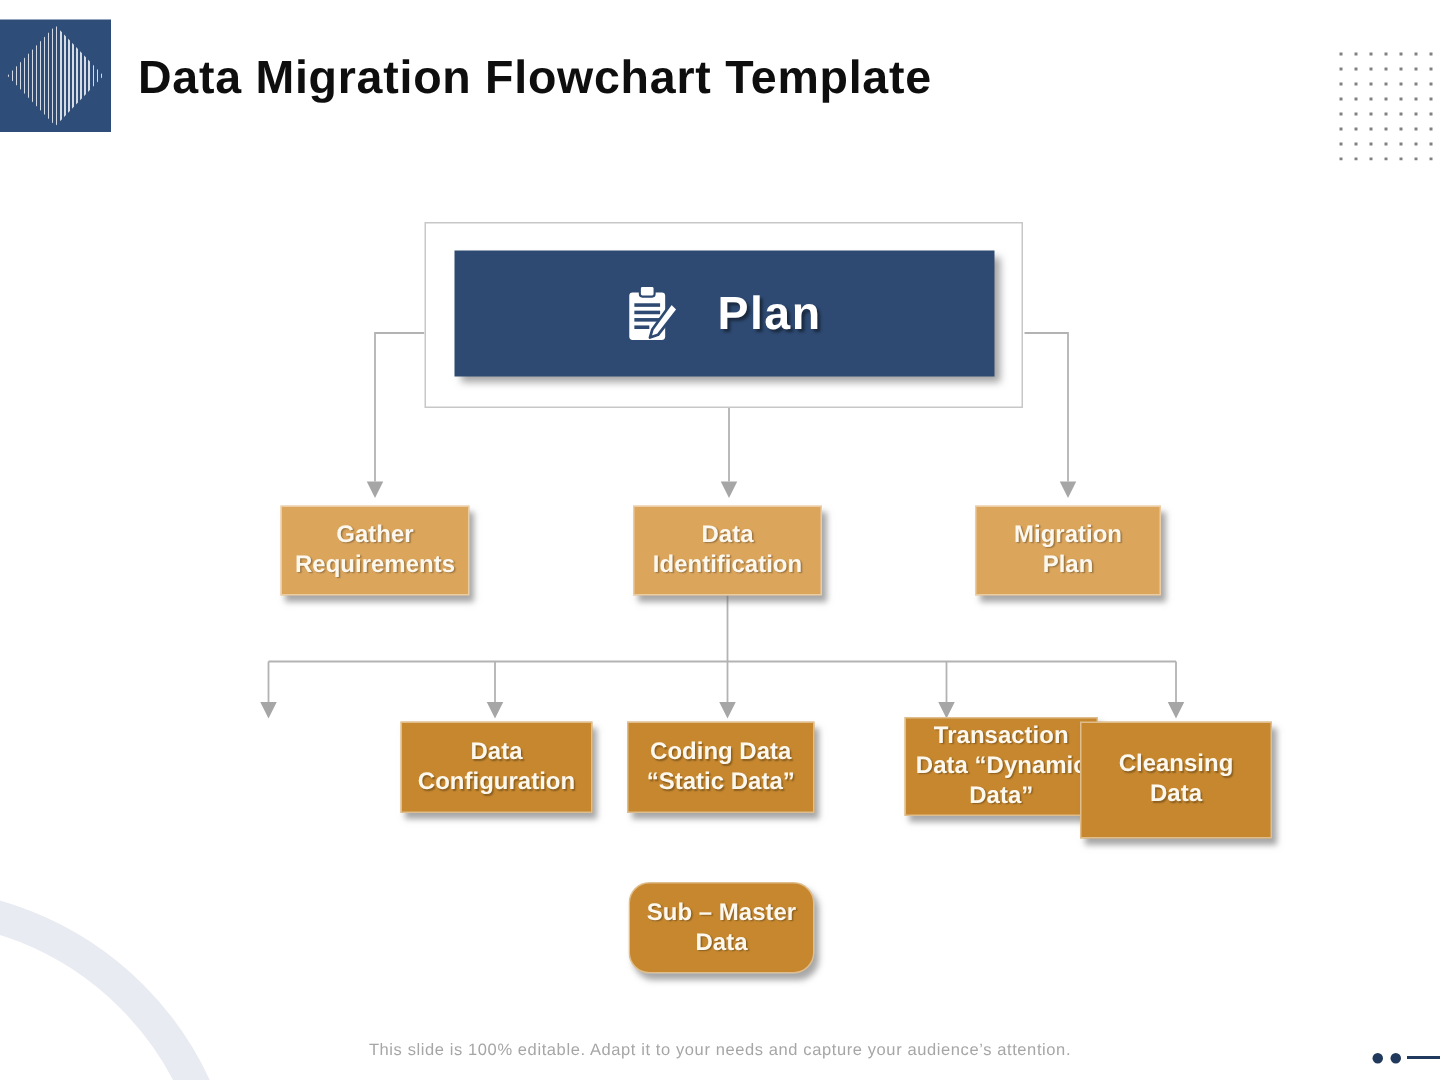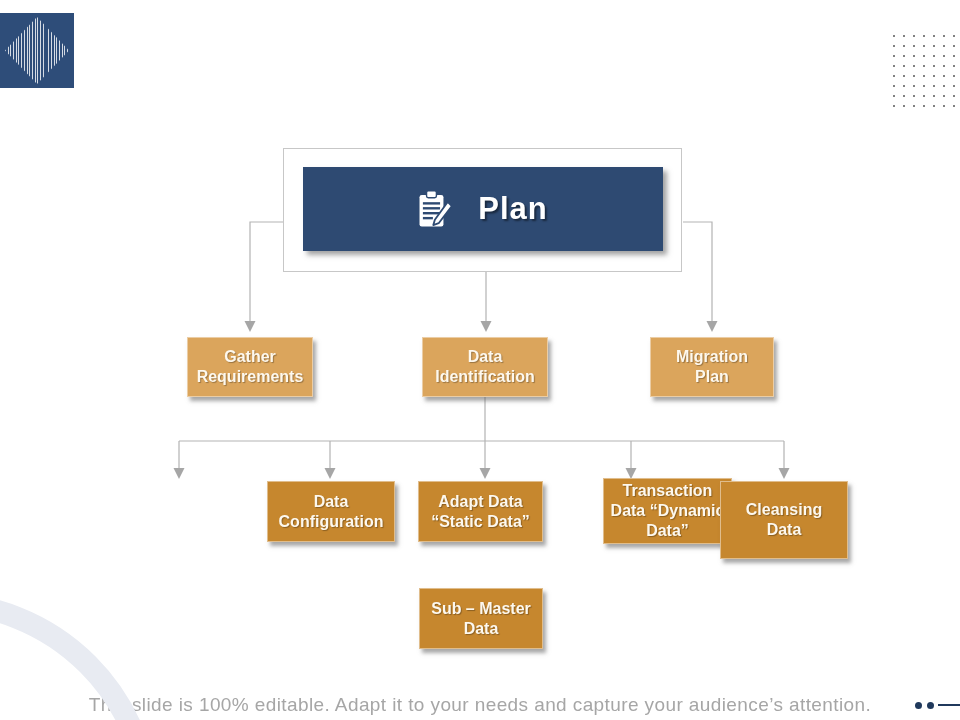--- a/index.html
+++ b/index.html
@@ -42,44 +42,45 @@
   .gold{background:#c6872e;}
 
   .n-gather{left:187px;top:337px;width:126px;height:60px;}
   .n-ident{left:422px;top:337px;width:126px;height:60px;}
   .n-migration{left:650px;top:337px;width:124px;height:60px;align-items:center;}
   .n-coding{left:116px;top:481px;width:127px;height:61px;}
   .n-config{left:267px;top:481px;width:128px;height:61px;}
   .n-master{left:418px;top:481px;width:125px;height:61px;}
   .n-transaction{left:567px;top:478px;width:129px;height:66px;margin-left:36px;}
   .n-cleansing{left:720px;top:481px;width:128px;height:78px;}
-  .n-submaster{left:419px;top:588px;width:124px;height:61px;}
+  .n-submaster{left:419px;top:588px;width:124px;height:61px;border-radius:14px;}
 
   
   .footer{position:absolute;left:0;top:694px;width:960px;text-align:center;color:#a6a6a6;
-    font-size:19px;letter-spacing:.4px;}
+    font-size:11px;letter-spacing:.4px;}
 
   
   .ring{position:absolute;left:-280px;top:592px;width:396px;height:396px;border-radius:50%;
     border:22px solid #e8ebf2;}
 
   
   .br-dot{position:absolute;width:7px;height:7px;border-radius:50%;background:#20395c;top:702px;}
   .br-dot.d1{left:915px;} .br-dot.d2{left:927px;}
   .br-line{position:absolute;left:938px;top:704px;width:22px;height:2px;background:#20395c;}
 </style>
 </head>
 <body>
 
 <div class="slide">
 
   <div class="logo">
     <div class="diamond"></div>
   </div>
 
+  <div class="title">Data Migration Flowchart Template</div>
 
   <div class="dots-tr"></div>
 
   <svg class="wires" viewBox="0 0 960 720">
     <g stroke="#b3b3b3" stroke-width="1.2" fill="none">
       <path d="M283,222 H250 V321"></path>
       <path d="M486,272 V321"></path>
       <path d="M683,222 H712 V321"></path>
       <path d="M485,397 V441"></path>
       <path d="M179,441 H784"></path>
@@ -130,21 +131,21 @@
   <div class="node tan n-migration">
     <span class="lbl">Migration
 Plan</span>
   </div>
 
   <div class="node gold n-config">
     <span class="lbl">Data
 Configuration</span>
   </div>
   <div class="node gold n-master">
-    <span class="lbl">Adapt Data
+    <span class="lbl">Coding Data
 “Static Data”</span>
   </div>
   <div class="node gold n-transaction">
     <span class="lbl">Transaction
 Data “Dynamic
 Data”</span>
   </div>
   <div class="node gold n-cleansing">
     <span class="lbl">Cleansing
 Data</span>

